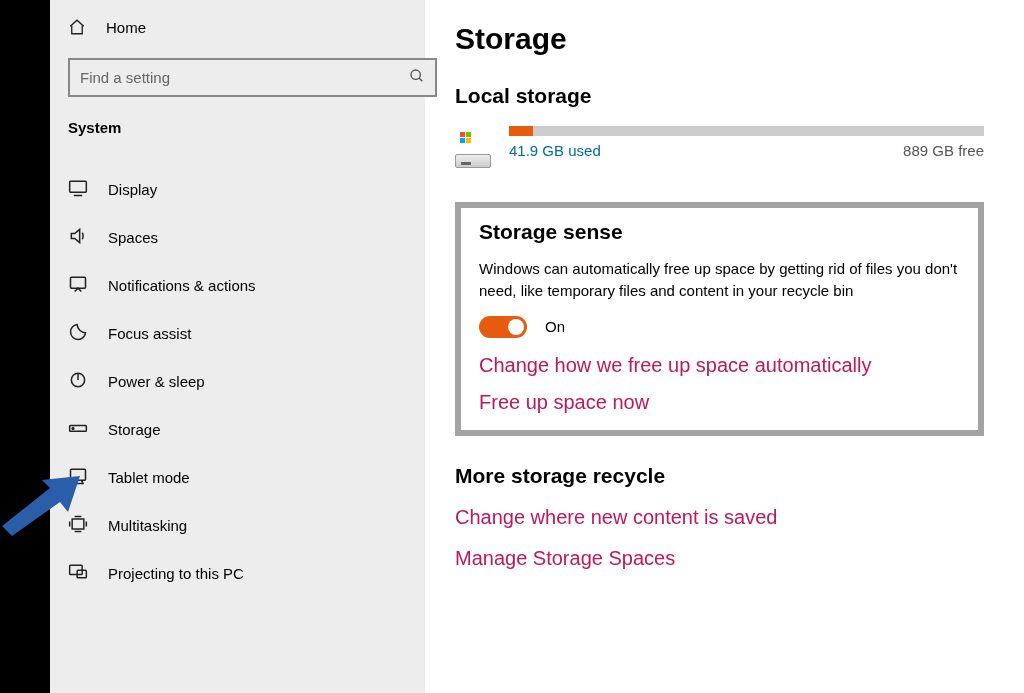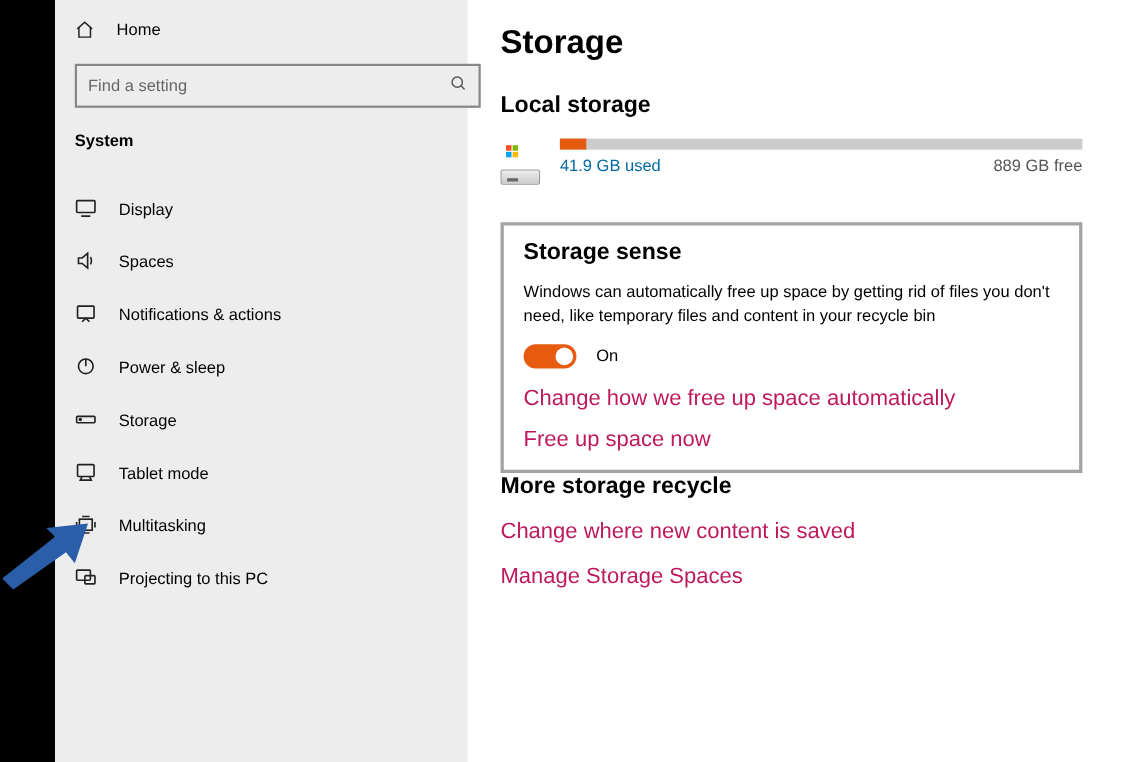--- a/index.html
+++ b/index.html
@@ -134,22 +134,23 @@
     background: #e65b0f;
   }
   .bar-labels {
     display: flex;
     justify-content: space-between;
     font-size: 15px;
   }
   .bar-labels .used { color: #0369a1; }
   .bar-labels .free { color: #555; }
   .sense-box {
-    border: 3px solid #a3a3a3;
+    border: 6px solid #a3a3a3;
     padding: 12px 18px 16px 18px;
+    margin-bottom: 28px;
   }
   .sense-box h2.section-title { margin-bottom: 14px; }
   .sense-desc {
     font-size: 15px;
     line-height: 1.45;
     margin-bottom: 14px;
     color: #000;
   }
   .toggle-row {
     display: flex;
@@ -241,20 +242,28 @@
     <div class="nav-item">
       <span class="icon">
         <svg width="20" height="20" viewBox="0 0 24 24" fill="none" stroke="#222" stroke-width="1.8">
             <rect x="3" y="4" width="18" height="13" rx="1"></rect>
             <path d="M8 21l4-4 4 4"></path>
           </svg>
       </span>
       <span class="lbl">Notifications &amp; actions</span>
     </div>
 
+    <div class="nav-item">
+      <span class="icon">
+        <svg width="20" height="20" viewBox="0 0 24 24" fill="none" stroke="#222" stroke-width="1.8">
+            <path d="M21 13A9 9 0 1 1 11 3c0 5 5 10 10 10z"></path>
+          </svg>
+      </span>
+      <span class="lbl">Focus assist</span>
+    </div>
 
     <div class="nav-item">
       <span class="icon">
         <svg width="20" height="20" viewBox="0 0 24 24" fill="none" stroke="#222" stroke-width="1.8">
             <circle cx="12" cy="12" r="8"></circle>
             <line x1="12" y1="4" x2="12" y2="12"></line>
           </svg>
       </span>
       <span class="lbl">Power &amp; sleep</span>
     </div>

